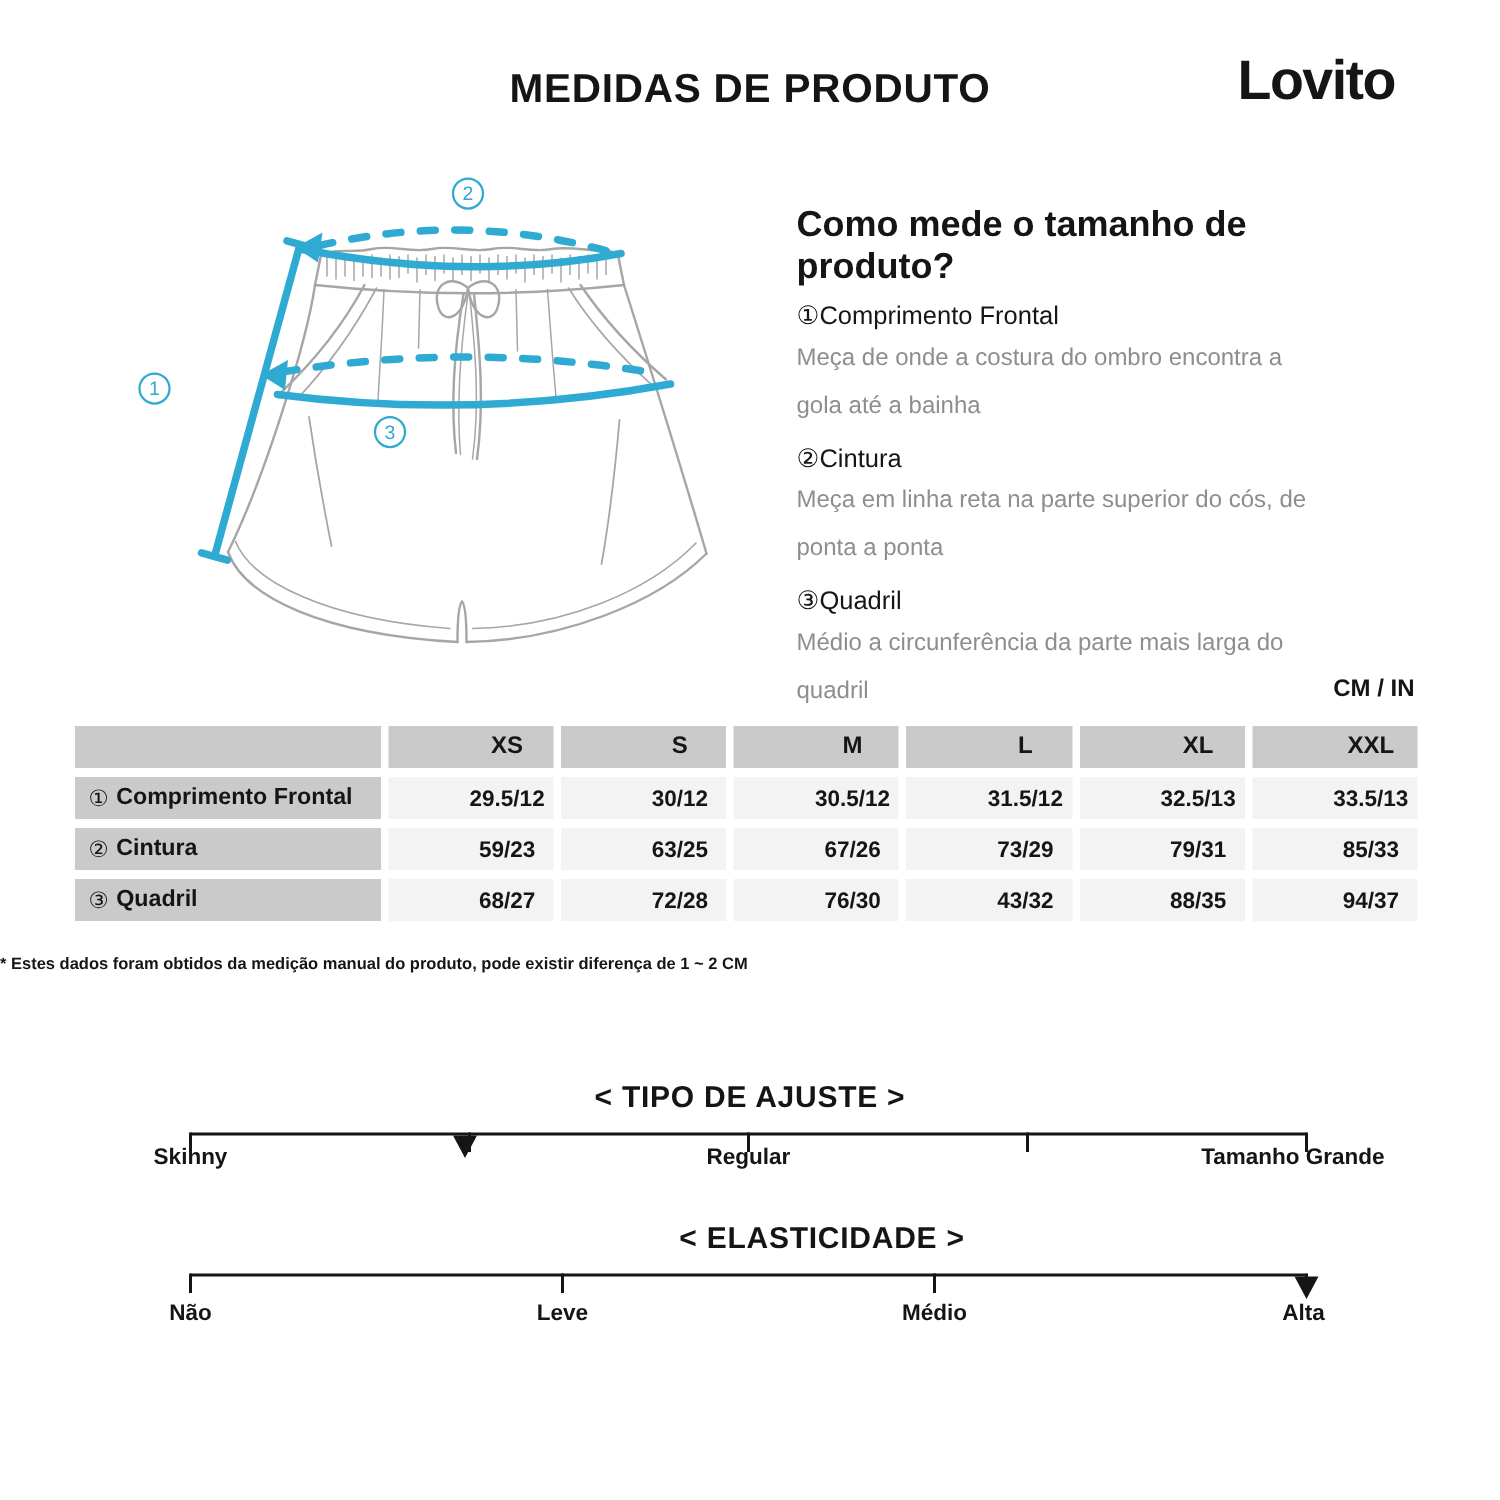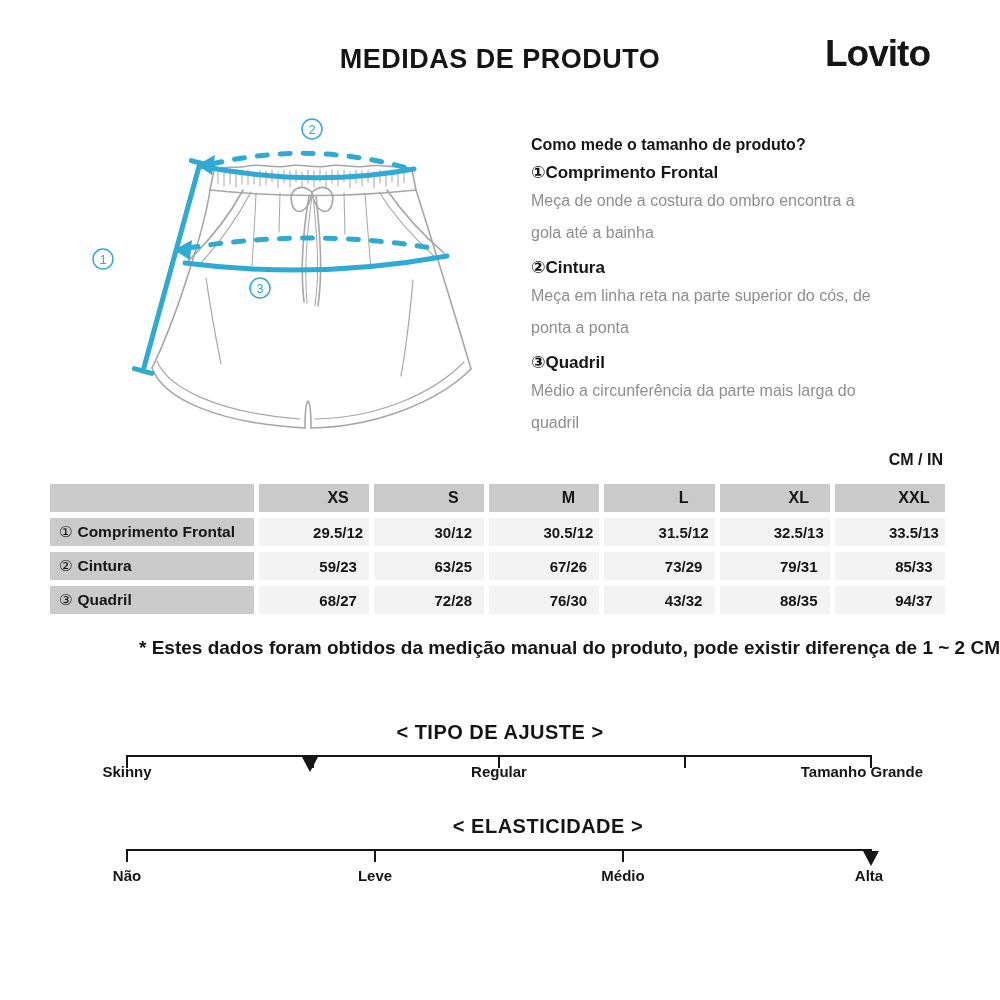--- a/index.html
+++ b/index.html
@@ -14,37 +14,37 @@
   body{background:#ffffff;font-family:"Liberation Sans","DejaVu Sans",sans-serif;color:var(--ink);}
   .page{position:relative;width:1000px;height:1000px;background:#ffffff;overflow:hidden;}
 
   .page-title{position:absolute;left:0;top:44px;width:100%;text-align:center;
     font-size:27px;font-weight:700;letter-spacing:.5px;}
   .brand-logo{position:absolute;right:70px;top:33px;font-size:37px;font-weight:700;letter-spacing:-1px;}
 
   .illustration{position:absolute;left:60px;top:100px;width:460px;height:350px;}
 
   .howto{position:absolute;left:531px;top:136px;width:400px;}
-  .howto h2{font-size:16px;font-weight:700;margin-bottom:2px;}
-  .howto .item-head{font-size:17px;font-weight:700;margin-top:7px;line-height:24px;}
+  .howto h2{font-size:24px;font-weight:700;margin-bottom:2px;}
+  .howto .item-head{font-size:17px;font-weight:400;margin-top:7px;line-height:24px;}
   .howto .item-desc{font-size:16px;color:var(--gray);line-height:32px;max-width:358px;}
 
   .unit-label{position:absolute;right:57px;top:451px;font-size:16px;font-weight:700;}
 
   .size-table{position:absolute;left:50px;top:484px;width:895px;display:grid;
     grid-template-columns:204px repeat(6,1fr);gap:6px 5px;}
   .size-table .cell{height:28px;display:flex;align-items:center;justify-content:center;
     background:var(--tbl-cell);font-weight:700;font-size:15px;padding-left:48px;}
   .size-table .head{background:var(--tbl-head);font-size:16px;}
   .size-table .rowlabel{background:var(--tbl-head);justify-content:flex-start;
     padding-left:9px;font-size:15.5px;}
   .size-table .rowlabel .circ{font-weight:400;font-size:15px;margin-right:5px;}
 
-  .footnote{position:absolute;left:0;top:637px;width:100%;text-align:right;
-    font-size:19px;font-weight:700;}
+  .footnote{position:absolute;left:0;top:637px;width:100%;text-align:left;
+    font-size:11px;font-weight:700;}
 
   .slider-title{position:absolute;left:0;width:100%;text-align:center;
     font-size:20px;font-weight:700;letter-spacing:.5px;}
   .slider-line{position:absolute;left:127px;width:744px;height:14px;}
   .slider-line .bar{position:absolute;left:0;top:0;width:100%;height:2px;background:var(--ink);}
   .slider-line .tick{position:absolute;top:0;width:2px;height:13px;background:var(--ink);
     transform:translateX(-50%);}
   .slider-line .marker{position:absolute;top:2px;width:0;height:0;transform:translateX(-50%);
     border-left:8px solid transparent;border-right:8px solid transparent;
     border-top:15px solid var(--ink);}

